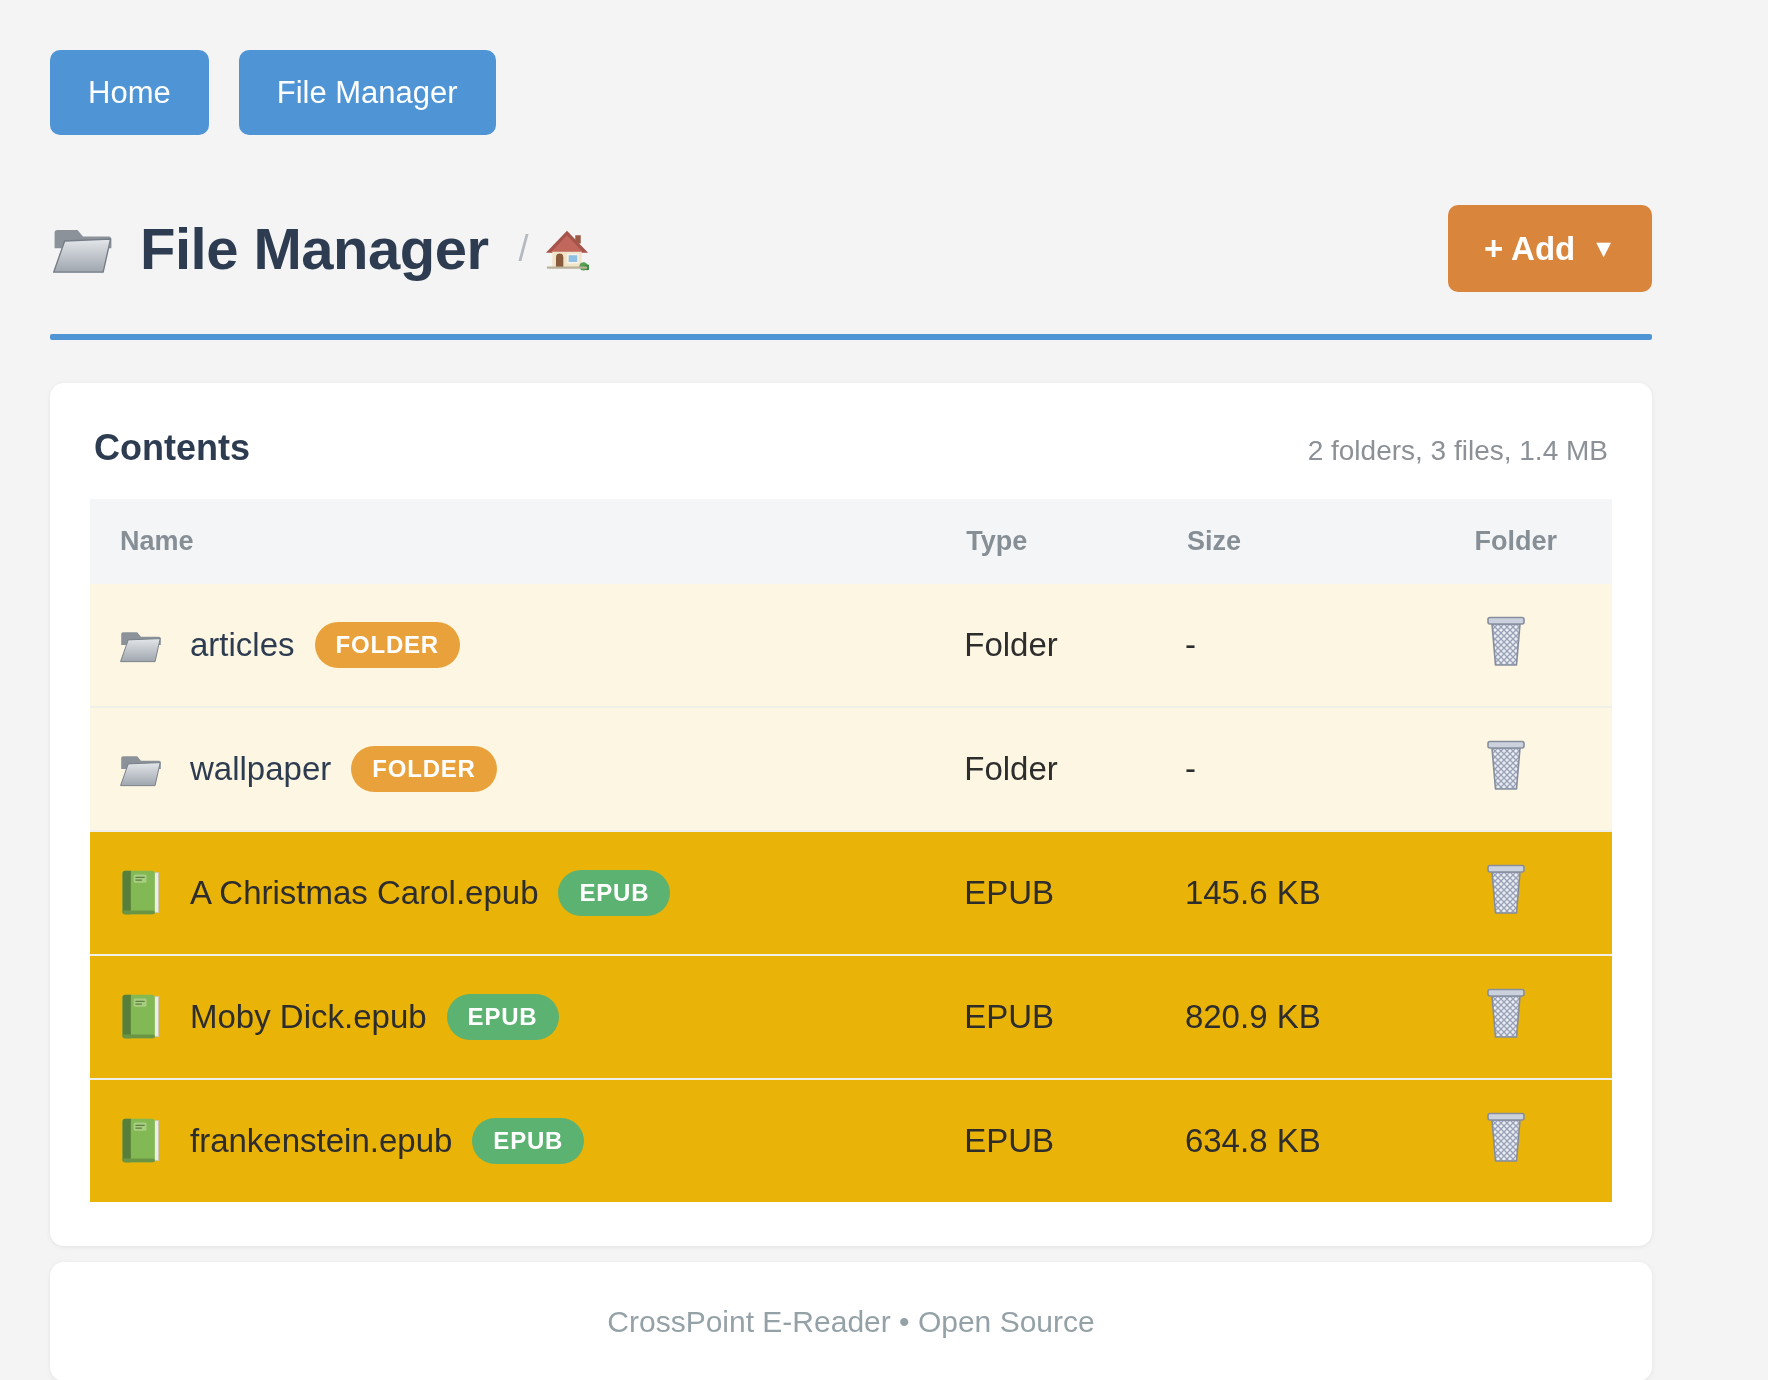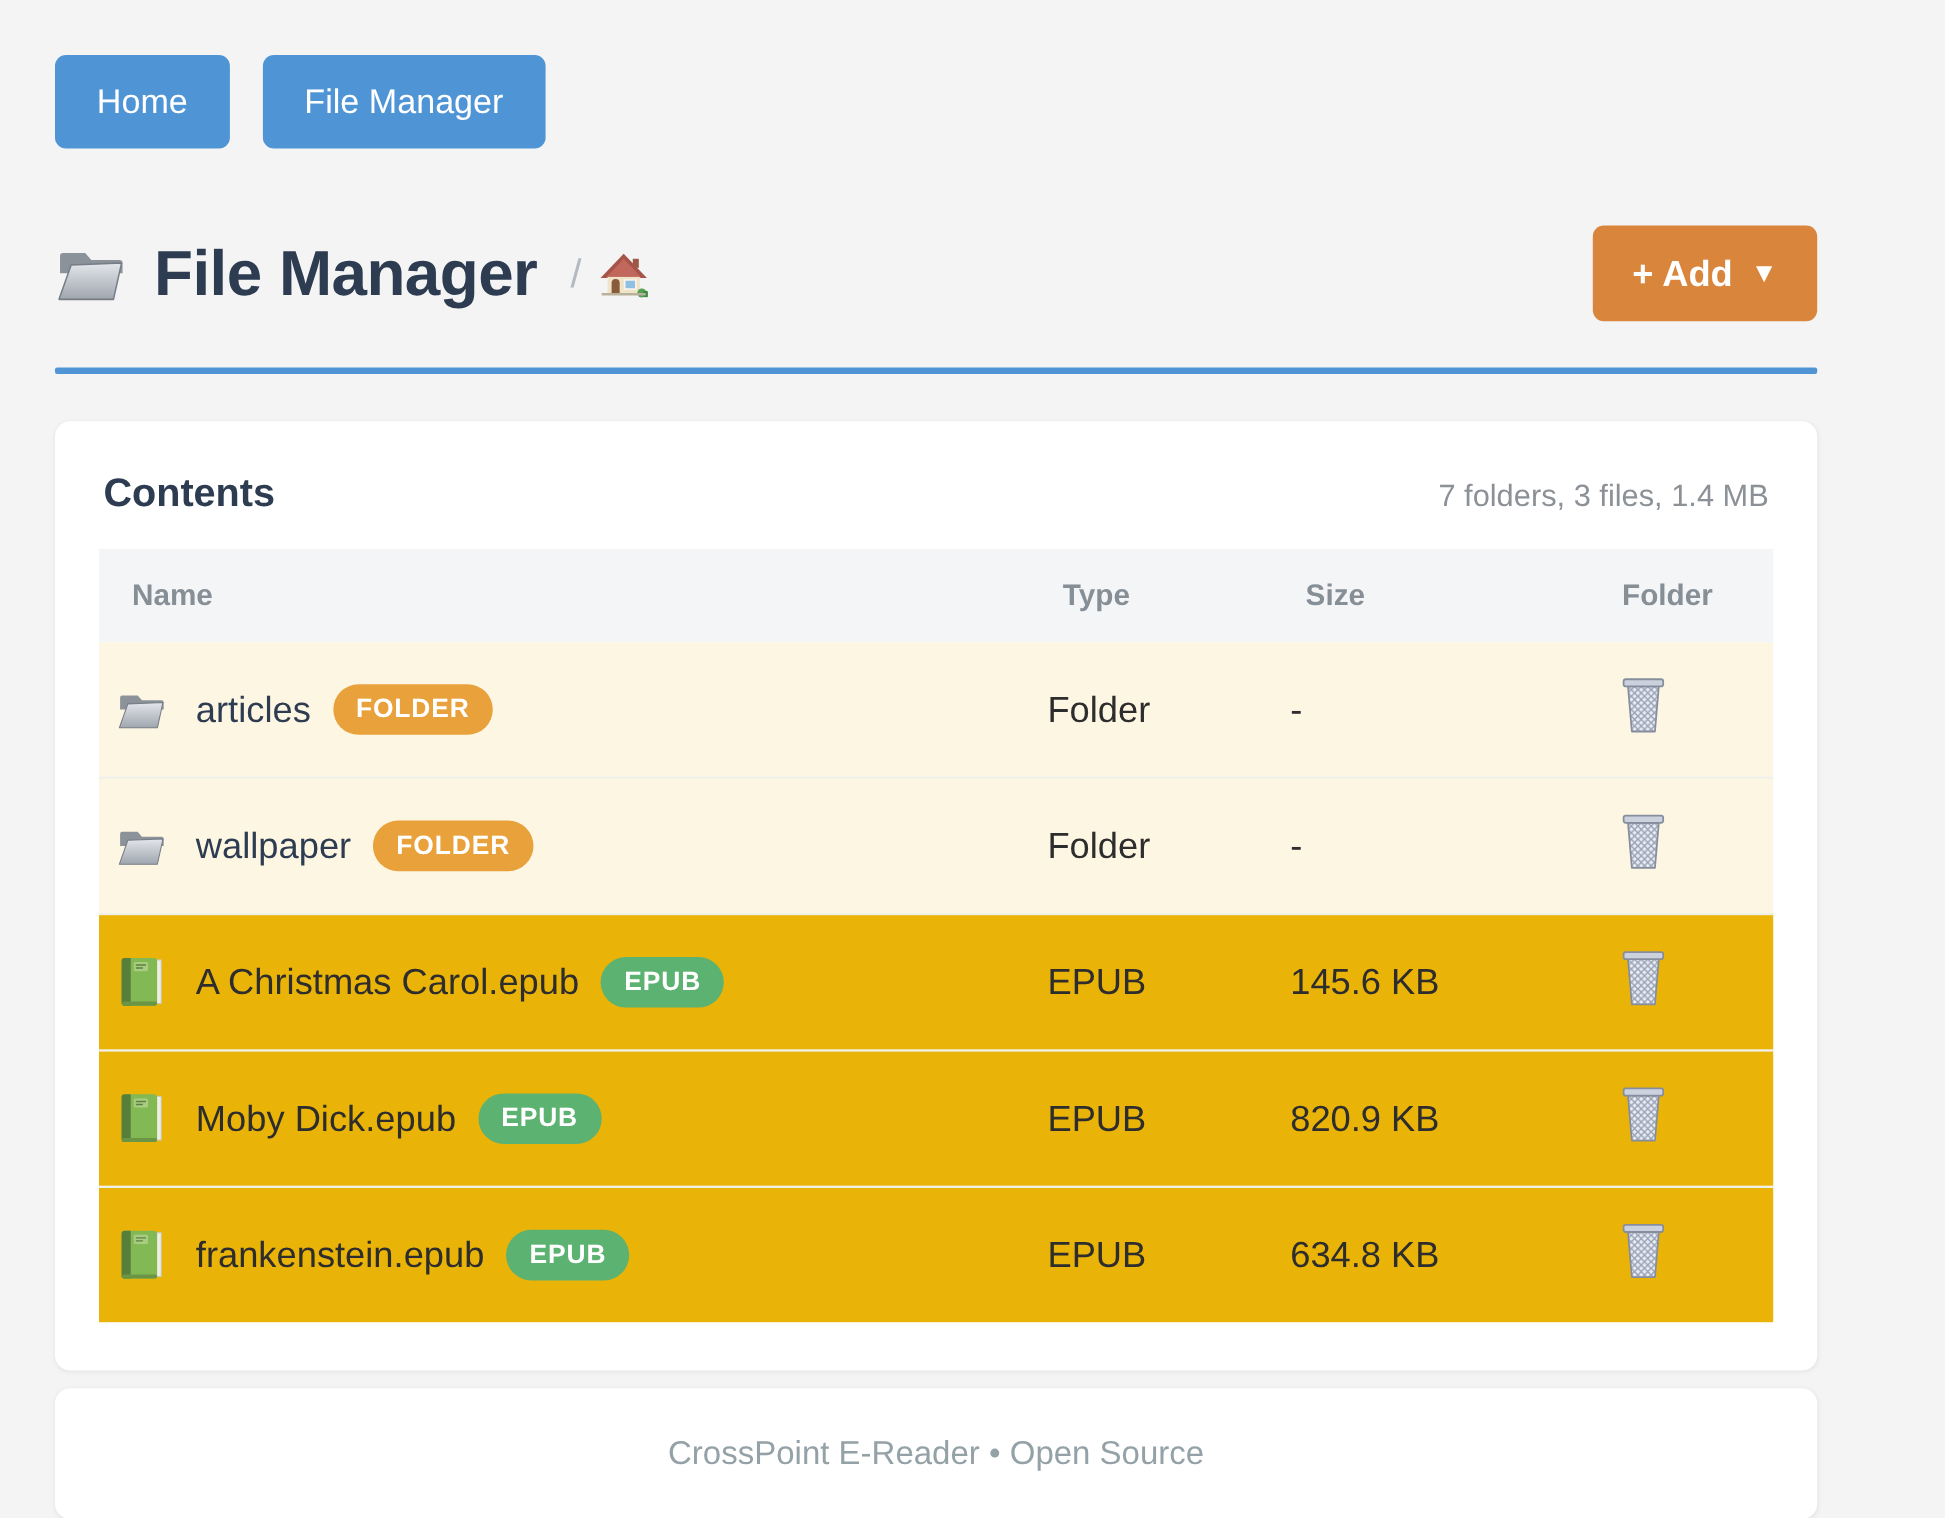--- a/index.html
+++ b/index.html
@@ -50,21 +50,21 @@
     background:#f4f5f7; padding:27px 0;
   }
   .t-head > div { font-size:27px; font-weight:bold; color:#878f96; padding-left:30px; }
   .trow {
     display:grid; grid-template-columns:55.6% 14.5% 18.9% 11%;
     align-items:center; padding:31px 0; border-top:2px solid #eef0e9;
   }
   .trow:first-child { border-top:none; }
   .row-folder { background:#fdf6e2; }
   .row-epub { background:#eab308; }
-  .cell { padding-left:16px; font-size:33px; color:#2d2d2d; }
+  .cell { padding-left:28px; font-size:33px; color:#2d2d2d; }
   .cell-name { display:flex; align-items:center; }
   .item-icon { width:46px; height:48px; flex:none; margin-right:26px; display:flex; align-items:center; justify-content:center; }
   .item-icon svg { width:100%; height:100%; }
   .item-label { font-size:33px; color:#2d2d2d; }
   .folder-name { color:#2d3c50; cursor:pointer; }
   .badge {
     margin-left:20px; color:#fff; font-size:24px; font-weight:bold;
     letter-spacing:0.8px; padding:11px 21px; border-radius:26px; line-height:1; flex:none;
   }
   .badge-folder { background:#e9a23b; }
@@ -118,21 +118,21 @@
       <span>+ Add</span>
       <span class="add-caret">▼</span>
     </button>
   </div>
 
   <div class="title-rule"></div>
 
   <div class="card">
     <div class="card-head">
       <div class="contents-heading">Contents</div>
-      <div class="contents-summary">7 folders, 3 files, 1.4 MB</div>
+      <div class="contents-summary">2 folders, 3 files, 1.4 MB</div>
     </div>
     <div class="ftable">
       <div class="t-head">
         <div>Name</div>
         <div>Type</div>
         <div>Size</div>
         <div>Folder</div>
       </div>
       <div id="table-body">
   <div class="trow row-folder">

